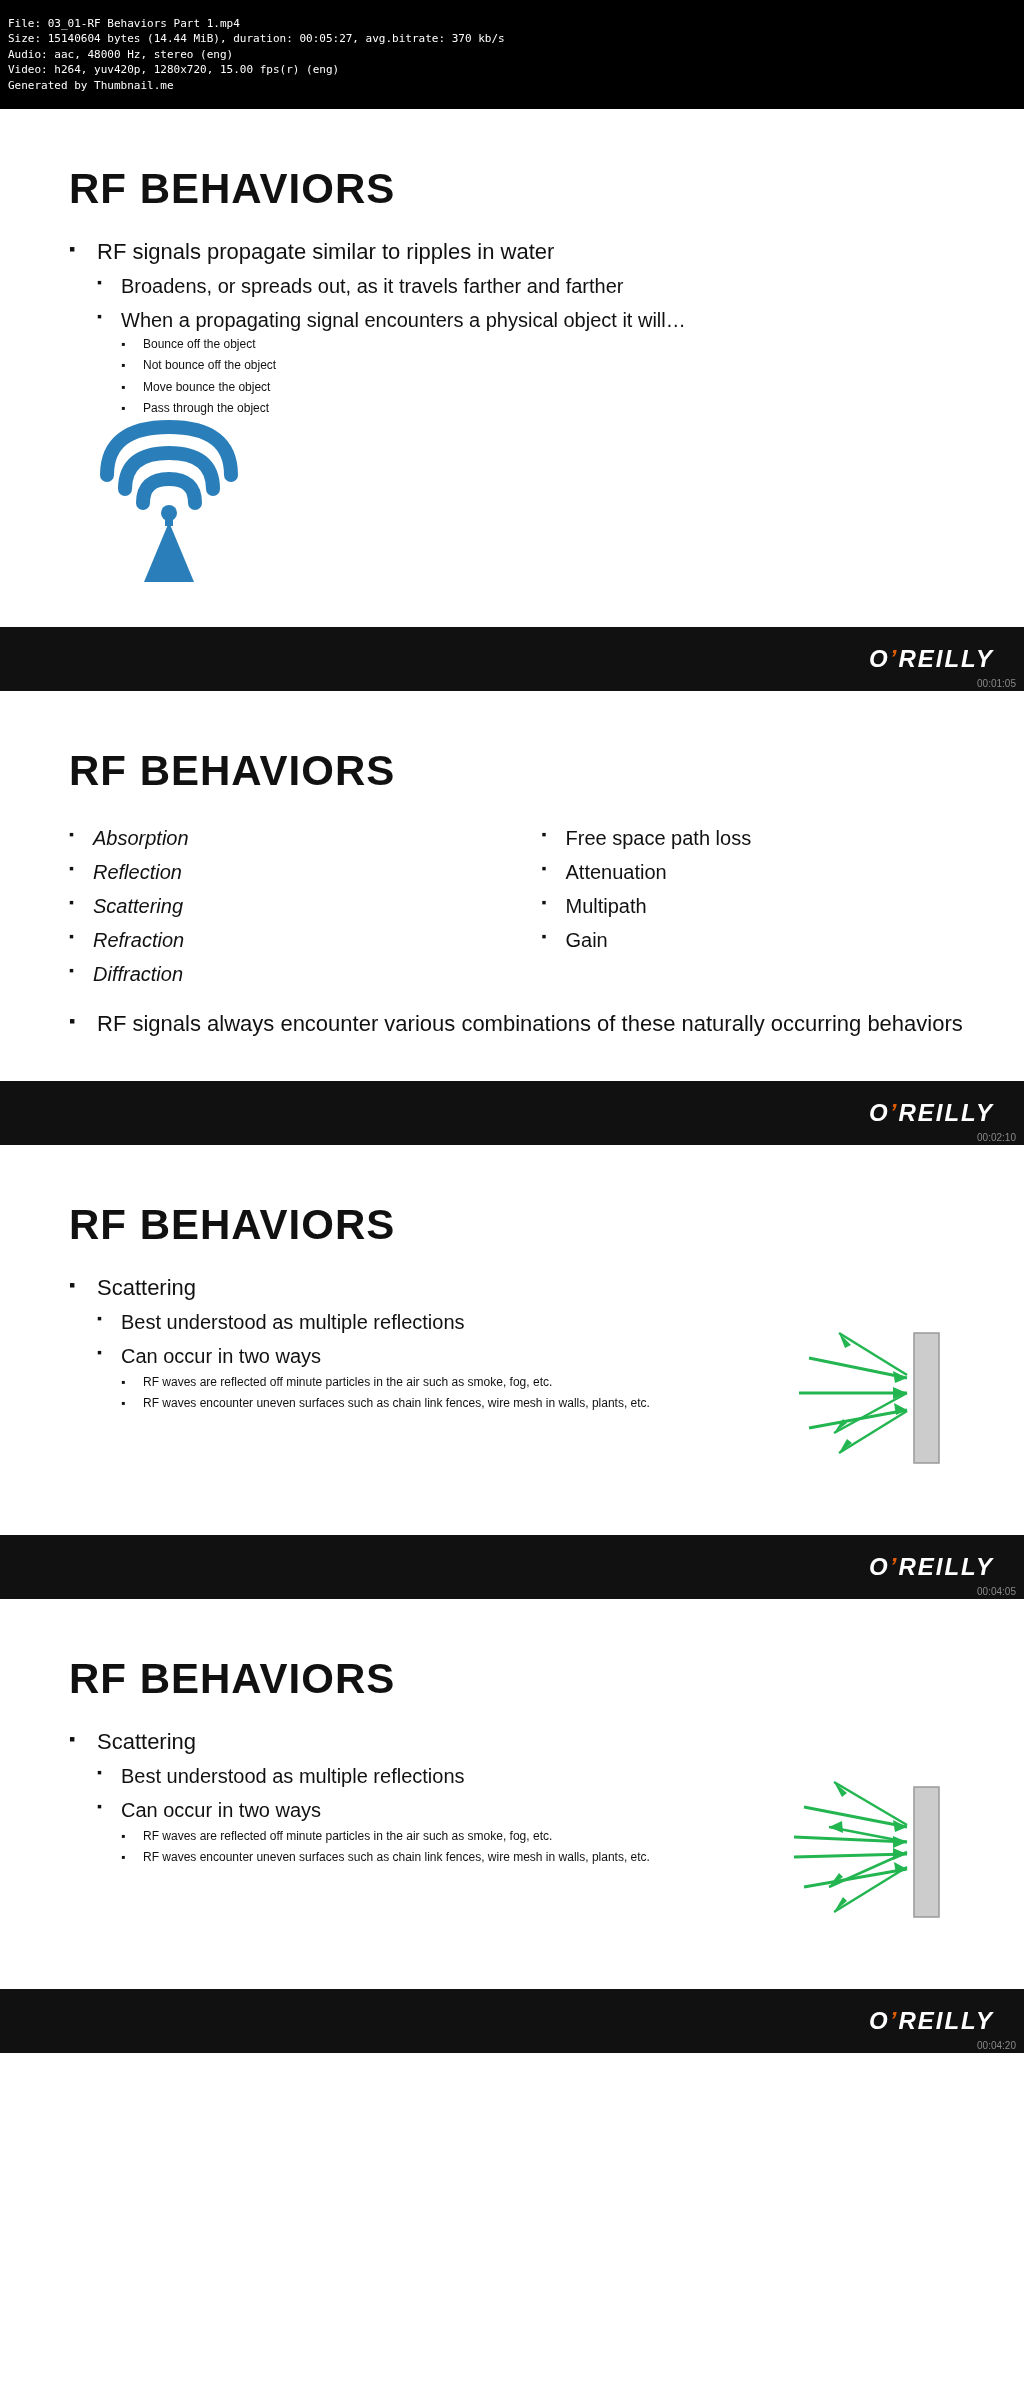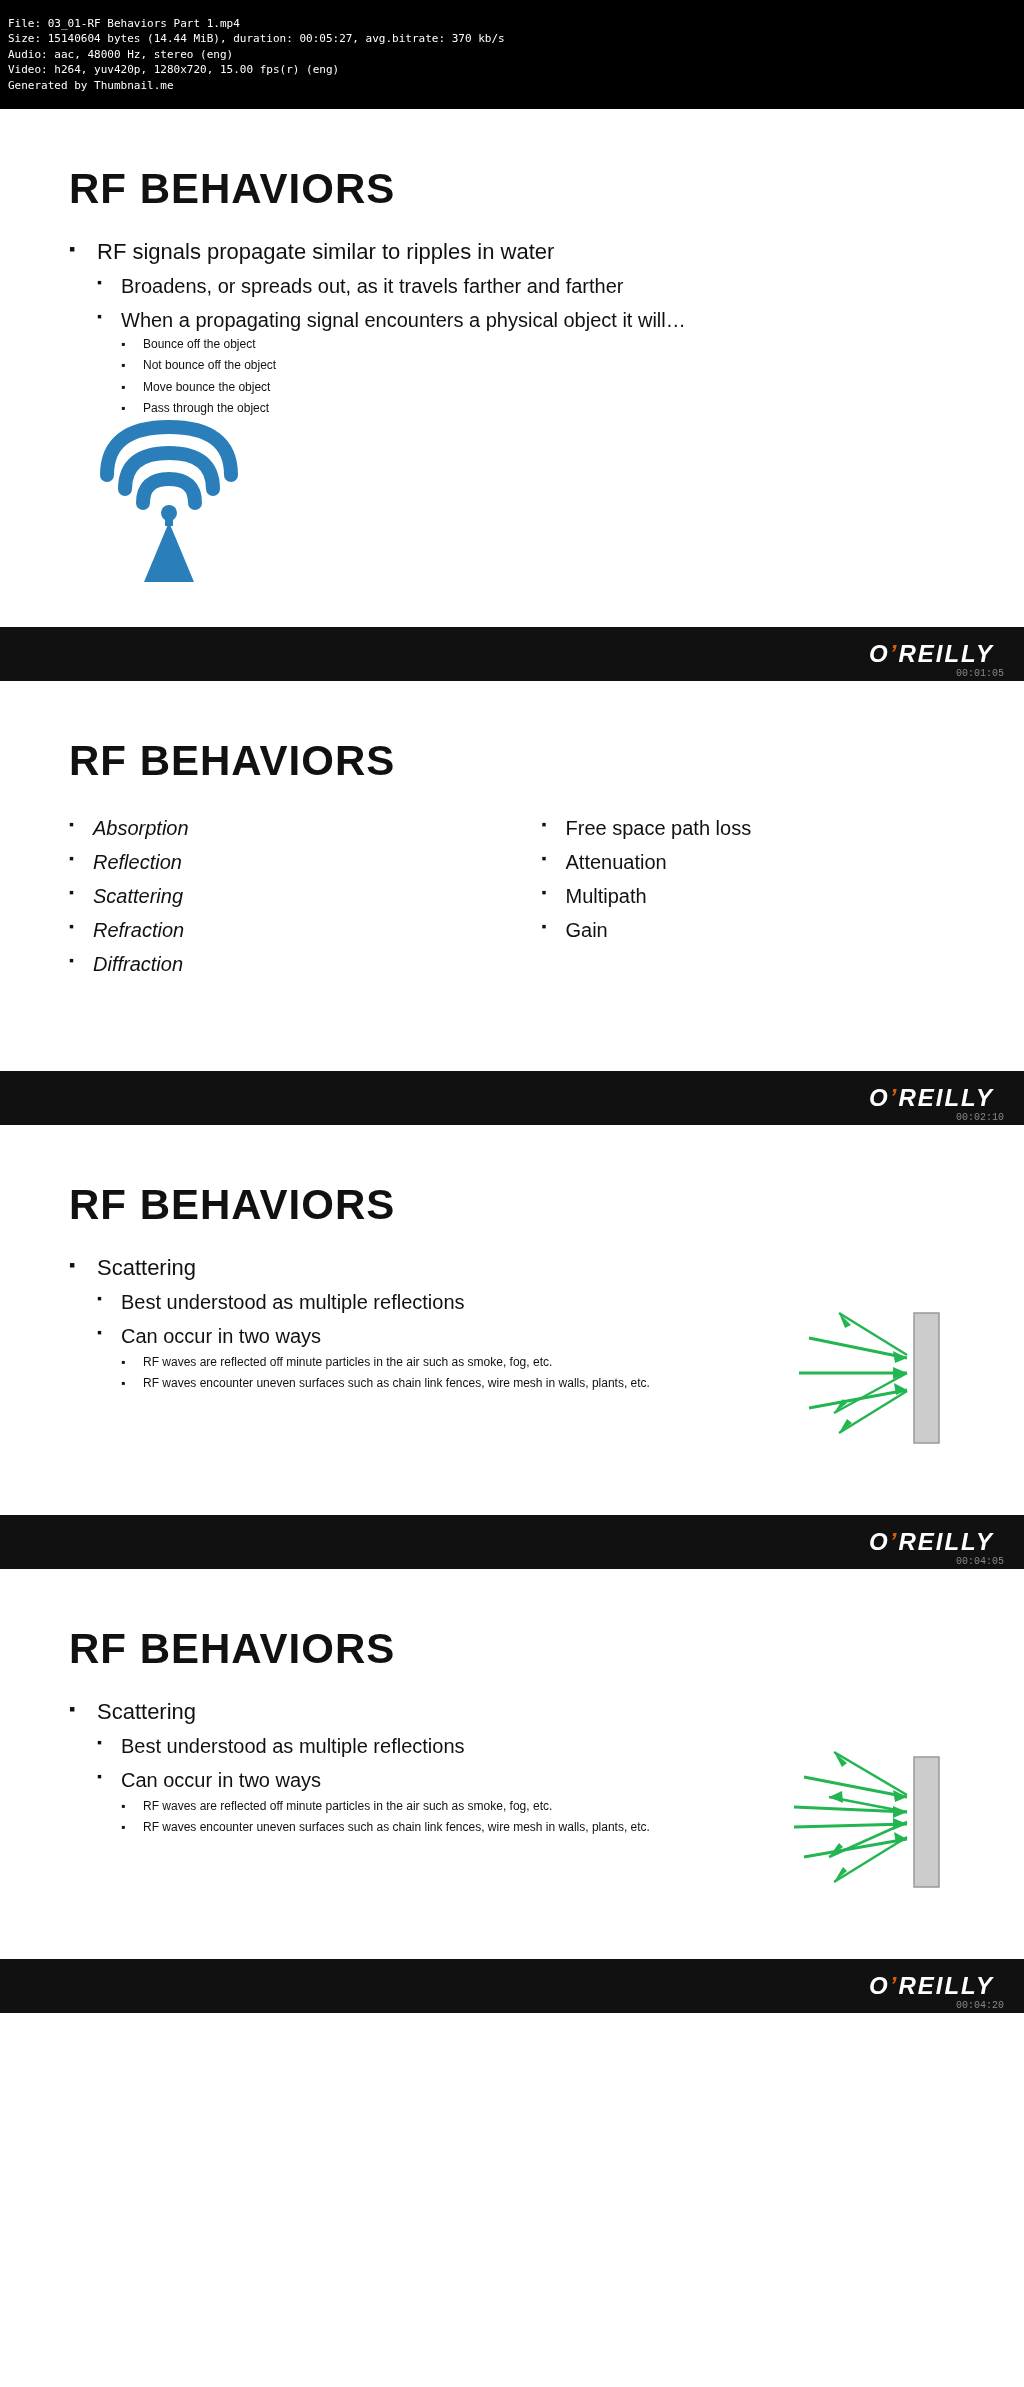--- a/index.html
+++ b/index.html
@@ -101,44 +101,44 @@
       position: absolute;
       left: 0;
       top: 0;
       font-size: 12px;
       color: #111;
     }
 
     
     .oreilly-bar {
       background: #111;
-      height: 54px;
+      height: 64px;
       display: flex;
       align-items: center;
       justify-content: flex-end;
       padding-right: 30px;
       position: relative;
     }
     .oreilly-logo {
       color: #fff;
       font-size: 24px;
       font-weight: 700;
       font-style: italic;
       letter-spacing: 2px;
     }
     .oreilly-logo .dot {
       color: #e05c00;
     }
     .timestamp {
       position: absolute;
-      right: 20px;
+      right: 8px;
       bottom: 2px;
       color: #888;
       font-size: 10px;
-      font-family: Liberation Mono, monospace;
+      font-family: Liberation Sans, sans-serif;
     }
 
     
     .two-col {
       display: flex;
       gap: 40px;
     }
     .col-left { flex: 1; font-style: italic; }
     .col-right { flex: 1; }
 
@@ -253,20 +253,23 @@
     </div>
     <div class="col-right">
       <ul class="sub-bullet-list">
         <li>Free space path loss</li>
         <li>Attenuation</li>
         <li>Multipath</li>
         <li>Gain</li>
       </ul>
     </div>
   </div>
+  <ul class="bullet-list mt-14">
+    <li>RF signals always encounter various combinations of these naturally occurring behaviors</li>
+  </ul>
 </div>
 
 <div class="oreilly-bar">
   <span class="oreilly-logo">O<span class="dot">’</span>REILLY</span>
   <span class="timestamp">00:02:10</span>
 </div>
 
 <div class="slide">
   <h1 class="slide-title">RF BEHAVIORS</h1>
   <div class="scatter-layout">

